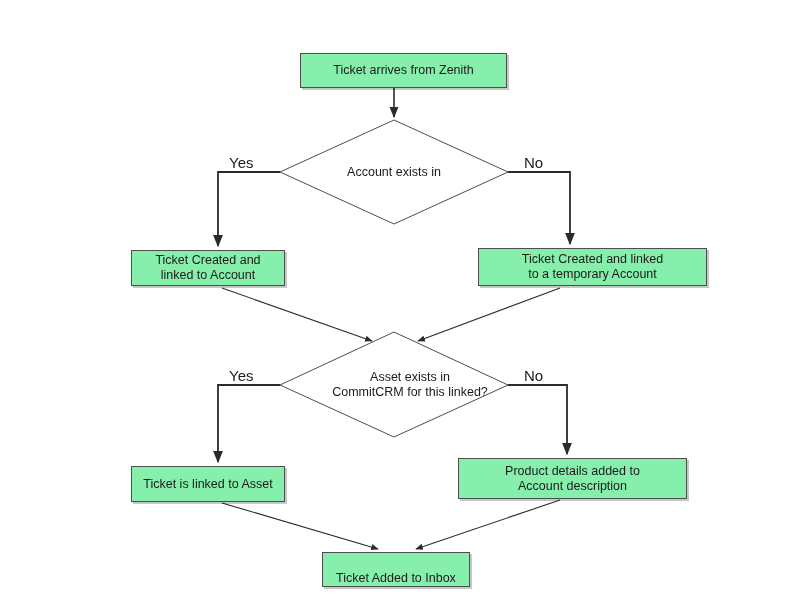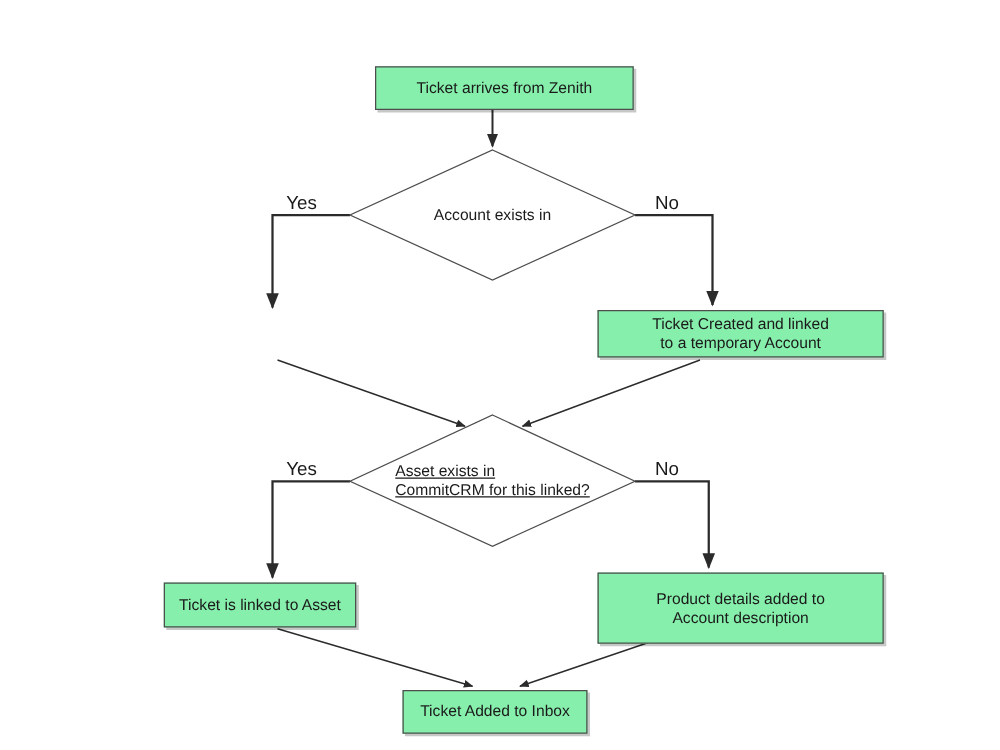--- a/index.html
+++ b/index.html
@@ -8,21 +8,21 @@
   #canvas{position:relative;width:800px;height:600px;background:#ffffff;}
   #wires{position:absolute;left:0;top:0;width:800px;height:600px;}
 
   .node{position:absolute;box-sizing:border-box;
         display:flex;align-items:center;justify-content:center;
         text-align:center;color:#1a1a1a;font-size:12.5px;line-height:15px;
         background:#86efac;}
   .proc{border:1px solid #4d4d4d;box-shadow:2px 2px 0 rgba(0,0,0,0.22);}
 
   .dlabel{position:absolute;display:flex;align-items:center;justify-content:center;
-          text-align:left;color:#1a1a1a;font-size:12.5px;line-height:15px;
+          text-align:center;color:#1a1a1a;font-size:12.5px;line-height:15px;
           pointer-events:none;}
 
   .branch-label{position:absolute;color:#1a1a1a;font-size:15px;line-height:12px;
                 white-space:nowrap;}
 </style>
 </head>
 <body>
 
 <div id="canvas">
 
@@ -53,50 +53,56 @@
 
     <polygon points="394,120 508,172 394,224 280,172" fill="#ffffff" stroke="#4d4d4d" stroke-width="1"></polygon>
 
     <polygon points="394,332 508,385 394,437 280,385" fill="#ffffff" stroke="#4d4d4d" stroke-width="1"></polygon>
   </svg>
 
   <div class="node proc" style="left:300px;top:53px;width:207px;height:35px;">
     <span>Ticket arrives from Zenith</span>
   </div>
 
+  <div class="node proc" style="left:131px;top:250px;width:154px;height:36px;">
+    <span>
+      <span>Ticket Created and</span><br>
+      <span>linked to Account</span>
+    </span>
+  </div>
 
   <div class="node proc" style="left:131px;top:466px;width:154px;height:36px;">
     <span>Ticket is linked to Asset</span>
   </div>
 
   <div class="node proc" style="left:478px;top:248px;width:229px;height:38px;">
     <span>
       <span>Ticket Created and linked</span><br>
       <span>to a temporary Account</span>
     </span>
   </div>
 
-  <div class="node proc" style="left:478px;top:458px;width:229px;height:57px;">
+  <div class="node proc" style="left:458px;top:458px;width:229px;height:41px;">
     <span>
       <span>Product details added to</span><br>
       <span>Account description</span>
     </span>
   </div>
 
-  <div class="node proc" style="left:322px;top:552px;width:148px;height:35px;">
+  <div class="node proc" style="left:322px;top:552px;width:148px;height:35px;align-items:flex-end;">
     <span>Ticket Added to Inbox</span>
   </div>
 
   <div class="dlabel" style="left:294px;top:155px;width:200px;height:34px;">
     <span>
       <span>Account exists in</span><br>
     </span>
   </div>
 
-  <div class="dlabel" style="left:288px;top:368px;width:212px;height:34px;text-decoration:underline;">
+  <div class="dlabel" style="left:304px;top:368px;width:212px;height:34px;">
     <span>
       <span>Asset exists in</span><br>
       <span>CommitCRM for this linked?</span>
     </span>
   </div>
 
   <div class="branch-label" style="left:229px;top:157px;">Yes</div>
 
   <div class="branch-label" style="left:524px;top:157px;">No</div>
 

